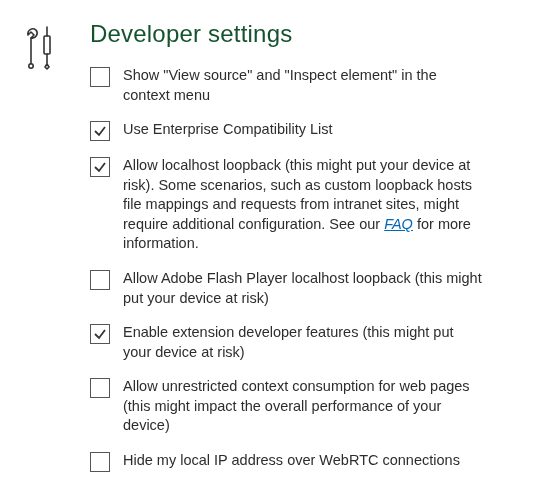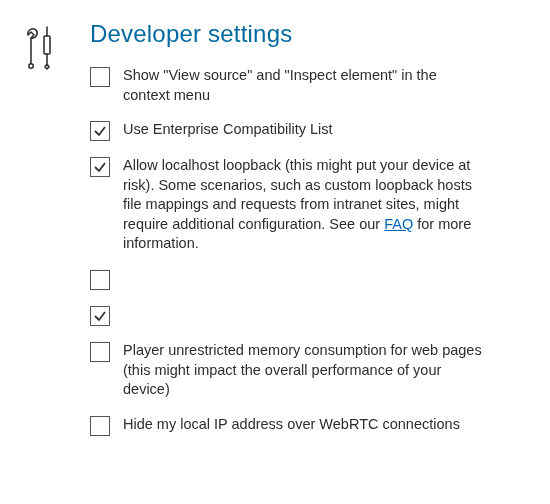--- a/index.html
+++ b/index.html
@@ -24,21 +24,21 @@
       height: 46px;
       display: block;
     }
     .content {
       flex: 1;
       padding-left: 12px;
     }
     h1.title {
       font-weight: 400;
       font-size: 24px;
-      color: #0369a1;
+      color: #14532d;
       margin-bottom: 18px;
       letter-spacing: 0.2px;
     }
     .option {
       display: flex;
       align-items: flex-start;
       margin-bottom: 15px;
     }
     .chk {
       flex: 0 0 20px;
@@ -60,20 +60,21 @@
     .optlabel {
       font-size: 14.5px;
       line-height: 1.35;
       color: #2d2d2d;
       margin-left: 13px;
       max-width: 360px;
     }
     .optlabel a {
       color: #0067b8;
       text-decoration: underline;
+      font-style: italic;
     }
   </style>
 </head>
 <body>
 
 <div class="page">
   <div class="iconcol">
     <svg viewBox="0 0 34 46" fill="none" stroke="#333" stroke-width="1.6" stroke-linecap="round" stroke-linejoin="round">
 
       <path d="M14 6 a5 5 0 0 0 -8 5 l3 -3 l3 3 l-3 3 a5 5 0 0 0 5 -8 z" fill="none"></path>
@@ -114,35 +115,37 @@
       </span>
       <span class="optlabel">
         <span>Allow localhost loopback (this might put your device at risk). Some scenarios, such as custom loopback hosts file mappings and requests from intranet sites, might require additional configuration. See our </span><a href="#">FAQ</a><span> for more information.</span>
       </span>
     </div>
 
     <div class="option">
       <span class="chk">
         
       </span>
+      <span class="optlabel">Allow Adobe Flash Player localhost loopback (this might put your device at risk)</span>
     </div>
 
     <div class="option">
       <span class="chk checked">
         <svg viewBox="0 0 14 14">
             <polyline points="2,7 6,11 12,3" fill="none" stroke="#333" stroke-width="1.8"></polyline>
           </svg>
       </span>
+      <span class="optlabel">Enable extension developer features (this might put your device at risk)</span>
     </div>
 
     <div class="option">
       <span class="chk">
         
       </span>
-      <span class="optlabel">Player unrestricted memory consumption for web pages (this might impact the overall performance of your device)</span>
+      <span class="optlabel">Allow unrestricted context consumption for web pages (this might impact the overall performance of your device)</span>
     </div>
 
     <div class="option">
       <span class="chk">
         
       </span>
       <span class="optlabel">Hide my local IP address over WebRTC connections</span>
     </div>
 
   </div>

